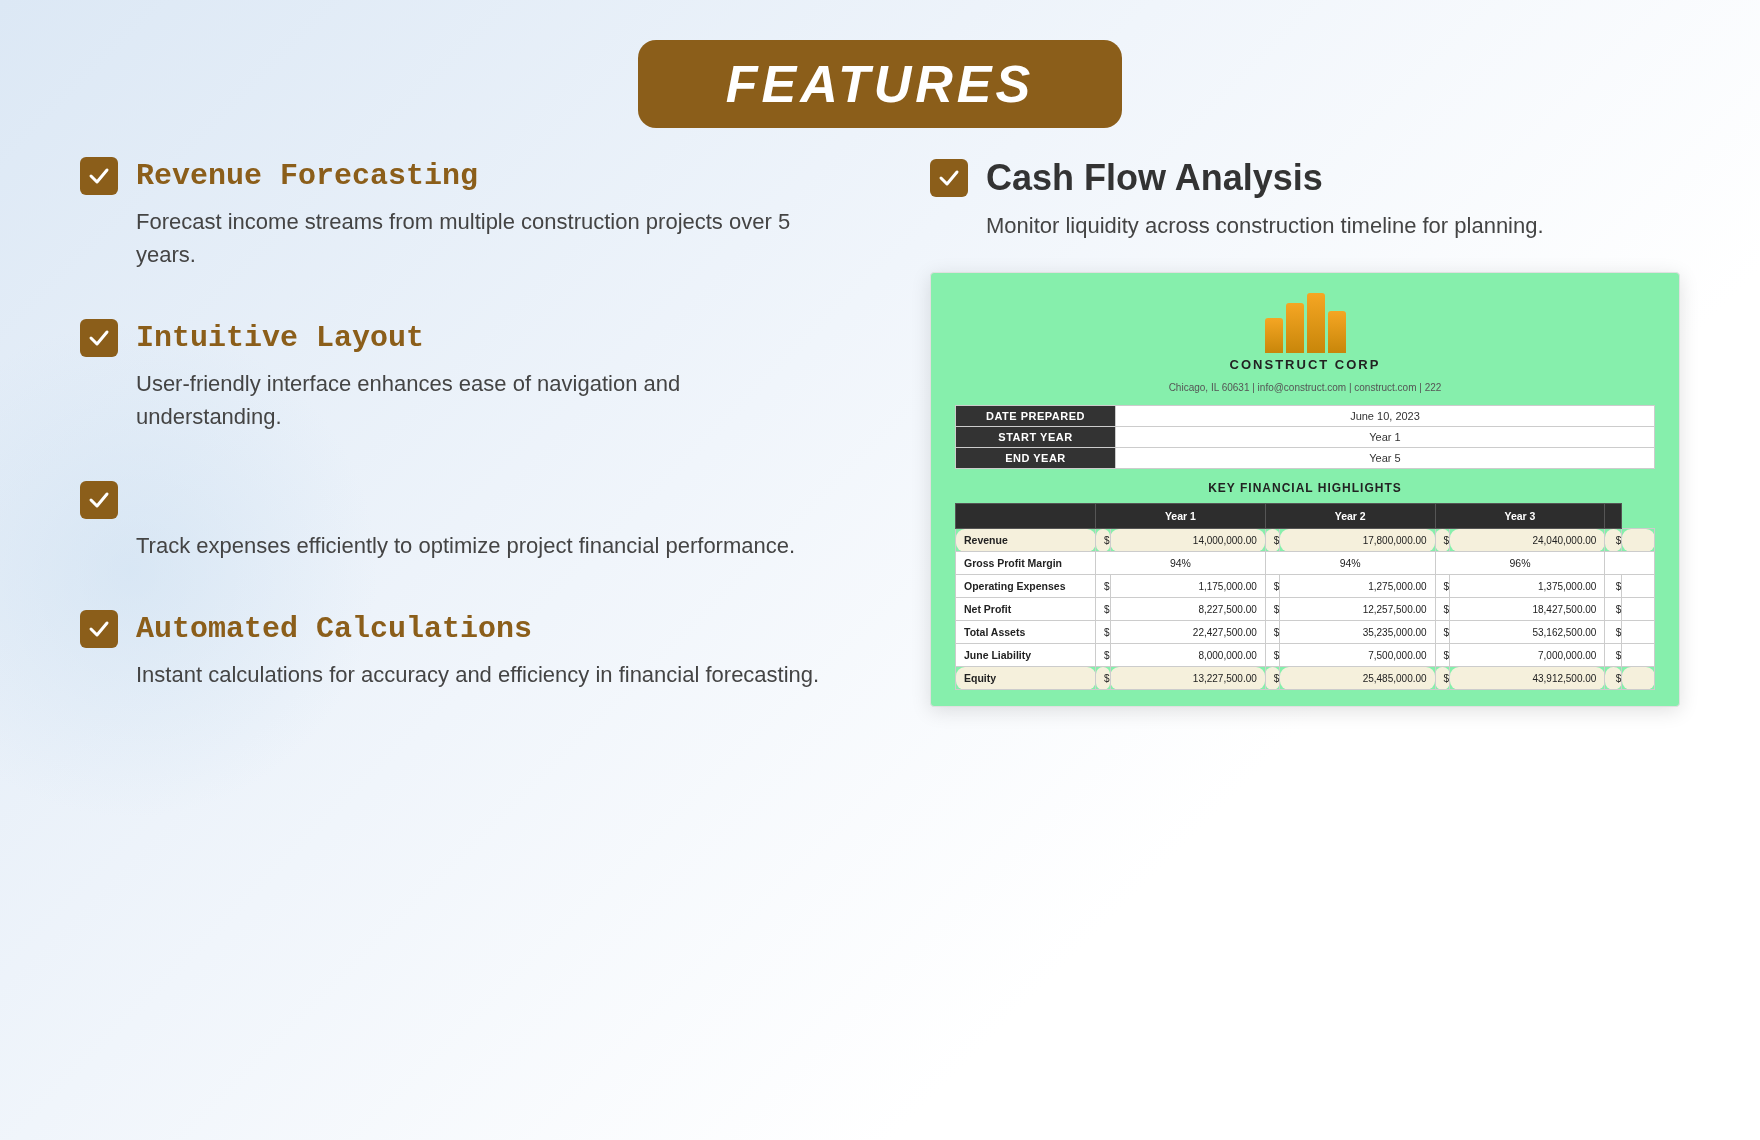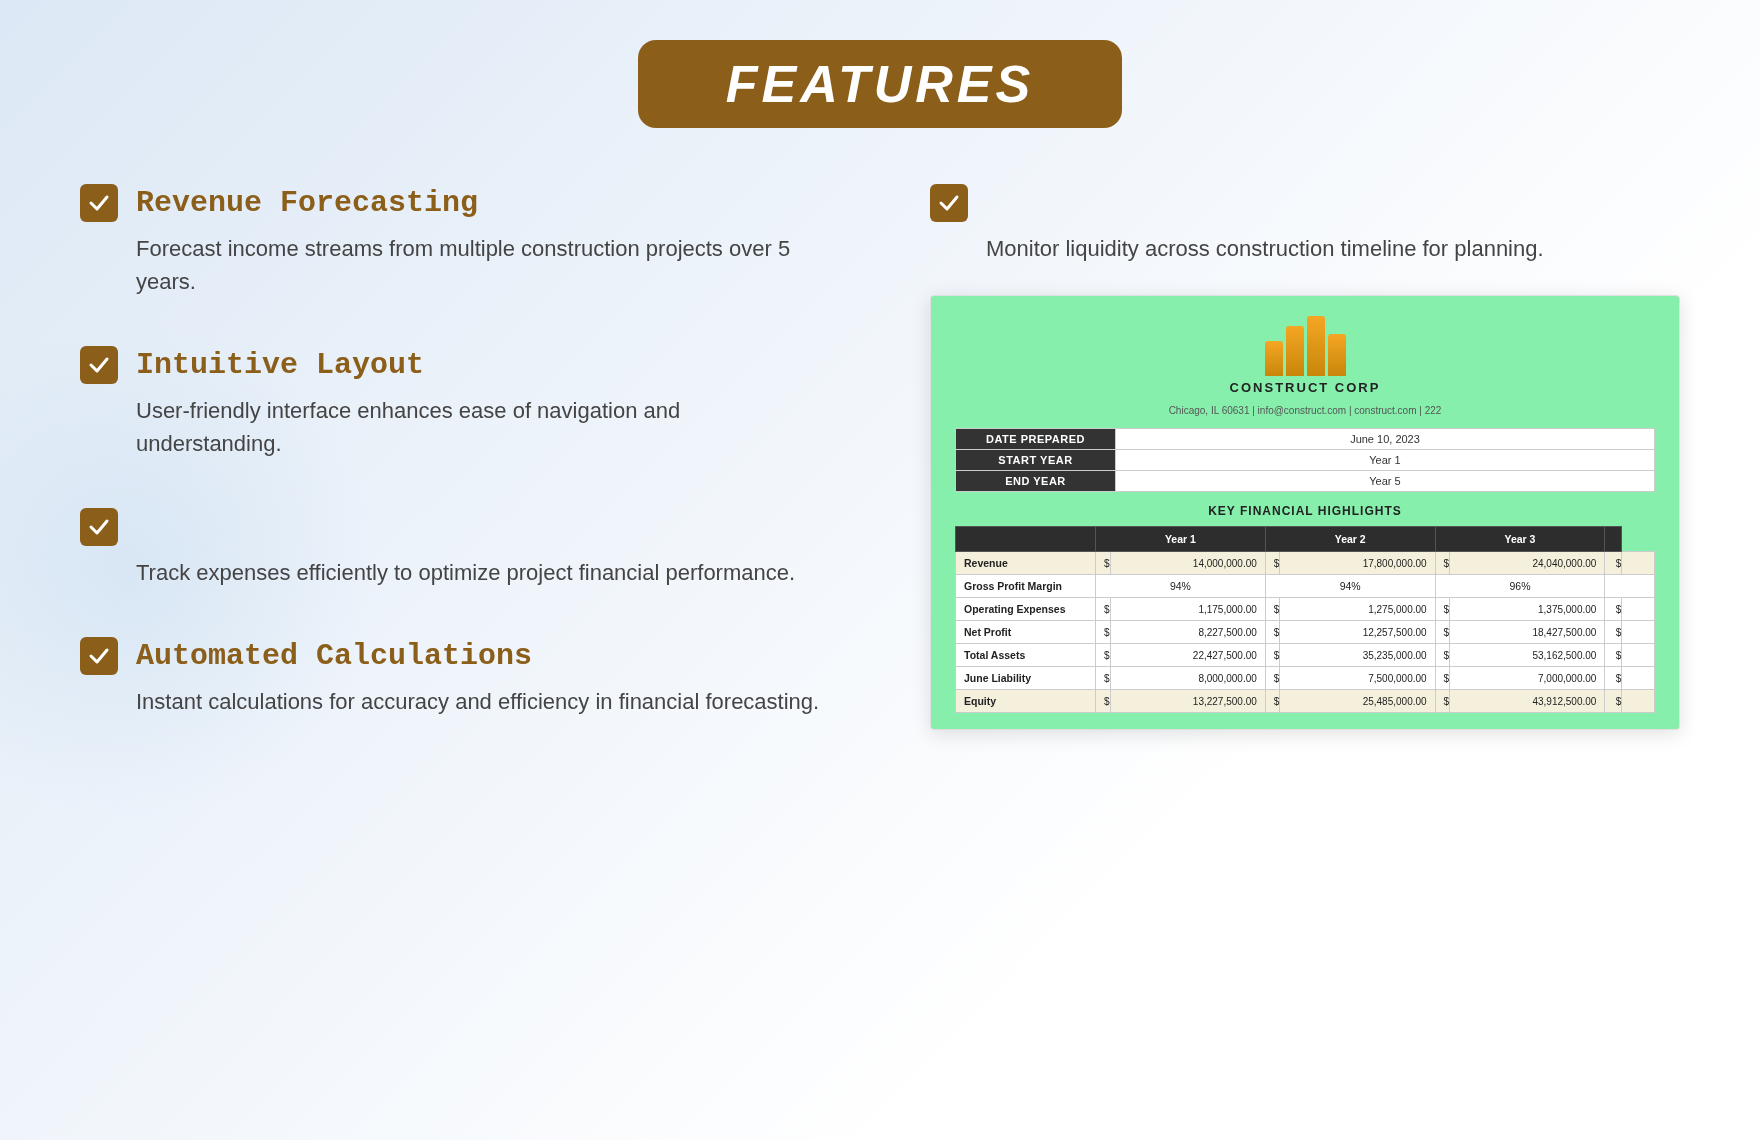--- a/index.html
+++ b/index.html
@@ -34,21 +34,21 @@
       padding: 40px 80px 30px;
       position: relative;
       z-index: 1;
     }
 
     
     .features-badge {
       background: #8B5E1A;
       border-radius: 18px;
       padding: 14px 88px;
-      margin-bottom: 56px;
+      margin-bottom: 29px;
     }
     .features-badge span {
       color: #ffffff;
       font-size: 52px;
       font-weight: 900;
       letter-spacing: 4px;
       font-style: italic;
     }
 
     
@@ -240,20 +240,21 @@
       padding: 5px 8px;
       color: #222;
     }
     .fin-table td.row-label {
       font-weight: 700;
       background: #fff;
       width: 140px;
     }
     .fin-table tr.highlight-row td {
       background: #f5f0dc;
+      border-radius: 9px;
     }
     .fin-table tr:not(.highlight-row) td:not(.row-label) {
       background: #fff;
     }
     .fin-table td.currency {
       text-align: right;
       font-size: 10px;
     }
     .fin-table td.percent {
       text-align: center;
@@ -325,20 +326,21 @@
 
     <div class="right-column">
 
       <div class="right-top">
         <div class="right-feature-header">
           <div class="checkbox-icon">
             <svg viewBox="0 0 22 22" fill="none">
               <polyline points="3,11 9,17 19,5" stroke="white" stroke-width="3" stroke-linecap="round" stroke-linejoin="round"></polyline>
             </svg>
           </div>
+          <span class="right-feature-title">Cash Flow Analysis</span>
         </div>
         <p class="right-feature-desc">Monitor liquidity across construction timeline for planning.</p>
       </div>
 
       <div class="doc-preview">
 
         <div class="doc-logo-section">
 
           <div class="construct-logo">
             <div class="logo-bar" style="width:18px; height:35px;"></div>

